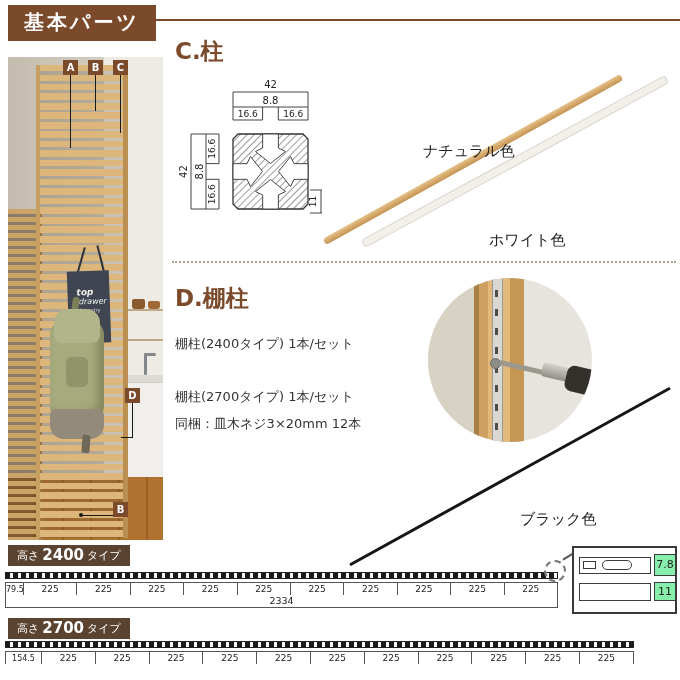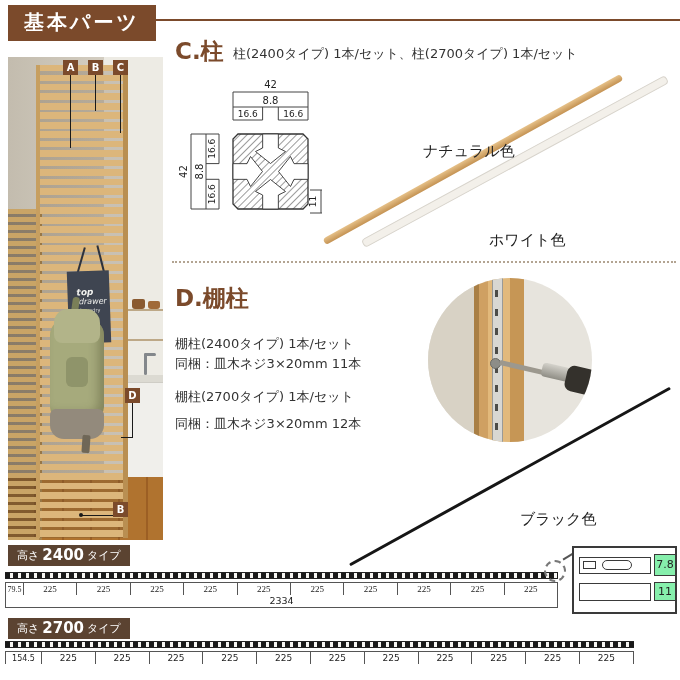--- a/index.html
+++ b/index.html
@@ -145,21 +145,20 @@
     <div class="abs marker" style="left:117px;top:331px;">D</div>
     <div class="abs lead" style="left:124px;top:346px;width:1px;height:34px;"></div>
     <div class="abs lead" style="left:113px;top:380px;width:12px;height:1px;"></div>
 
     <div class="abs marker" style="left:105px;top:445px;">B</div>
     <div class="abs lead" style="left:74px;top:458px;width:31px;height:1px;"></div>
     <div class="abs lead" style="left:71px;top:456px;width:4px;height:4px;border-radius:50%;"></div>
   </div>
 
   <div class="abs sec-title" style="left:175px;top:36px;">C.柱</div>
-  <div class="abs body-text" style="left:233px;top:45px;">柱(2400タイプ) 1本/セット、柱(2700タイプ) 1本/セット</div>
 
   <svg class="abs" style="left:175px;top:76px;" width="160" height="152" viewBox="0 0 160 152">
     <defs>
       <pattern id="hatch" width="5" height="5" patternUnits="userSpaceOnUse" patternTransform="rotate(45)">
         <rect width="5" height="5" fill="#fff"></rect>
         <line x1="0" y1="0" x2="0" y2="5" stroke="#666" stroke-width="1.3"></line>
       </pattern>
     </defs>
 
     <text x="95.5" y="12" font-size="10" text-anchor="middle">42</text>
@@ -212,21 +211,20 @@
 
   <div class="abs pole pole-natural"></div>
   <div class="abs pole pole-white"></div>
   <div class="abs pole-label" style="left:423px;top:103px;">ナチュラル色</div>
   <div class="abs pole-label" style="left:489px;top:192px;">ホワイト色</div>
 
   <div class="abs divider"></div>
 
   <div class="abs sec-title" style="left:175px;top:283px;">D.棚柱</div>
   <div class="abs body-text" style="left:175px;top:335px;">棚柱(2400タイプ) 1本/セット</div>
-  <div class="abs body-text" style="left:175px;top:355px;">同梱：皿木ネジ3×20mm 11本</div>
   <div class="abs body-text" style="left:175px;top:388px;">棚柱(2700タイプ) 1本/セット</div>
   <div class="abs body-text" style="left:175px;top:415px;">同梱：皿木ネジ3×20mm 12本</div>
 
   <div class="abs circle-photo">
     <div class="abs cp-wall-l"></div>
     <div class="abs cp-post"></div>
     <div class="abs cp-rail"></div>
     <div class="abs cp-slots"></div>
     <div class="abs cp-screw"></div>
     <div class="abs cp-shaft"></div>
@@ -237,21 +235,21 @@
   <div class="abs pole pole-black"></div>
   <div class="abs pole-label" style="left:520px;top:471px;">ブラック色</div>
 
   <div class="abs" style="left:0;top:545px;width:680px;height:66px;">
     <div class="abs rtag" style="left:8px;top:0;">
       <span>高さ</span>
         <b>2400</b>
         <span>タイプ</span>
     </div>
     <div class="abs rod" style="left:5px;top:27px;width:553px;"></div>
-    <div class="abs segs" style="left:5px;top:37px;width:553px;font-family:Liberation Serif, serif;">
+    <div class="abs segs" style="left:5px;top:37px;width:553px;">
         <div class="seg" style="width: 18.9px;">79.5</div>
         <div class="seg" style="width: 53.6px;">225</div>
         <div class="seg" style="width: 53.6px;">225</div>
         <div class="seg" style="width: 53.6px;">225</div>
         <div class="seg" style="width: 53.6px;">225</div>
         <div class="seg" style="width: 53.6px;">225</div>
         <div class="seg" style="width: 53.6px;">225</div>
         <div class="seg" style="width: 53.6px;">225</div>
         <div class="seg" style="width: 53.6px;">225</div>
         <div class="seg" style="width: 53.6px;">225</div>

